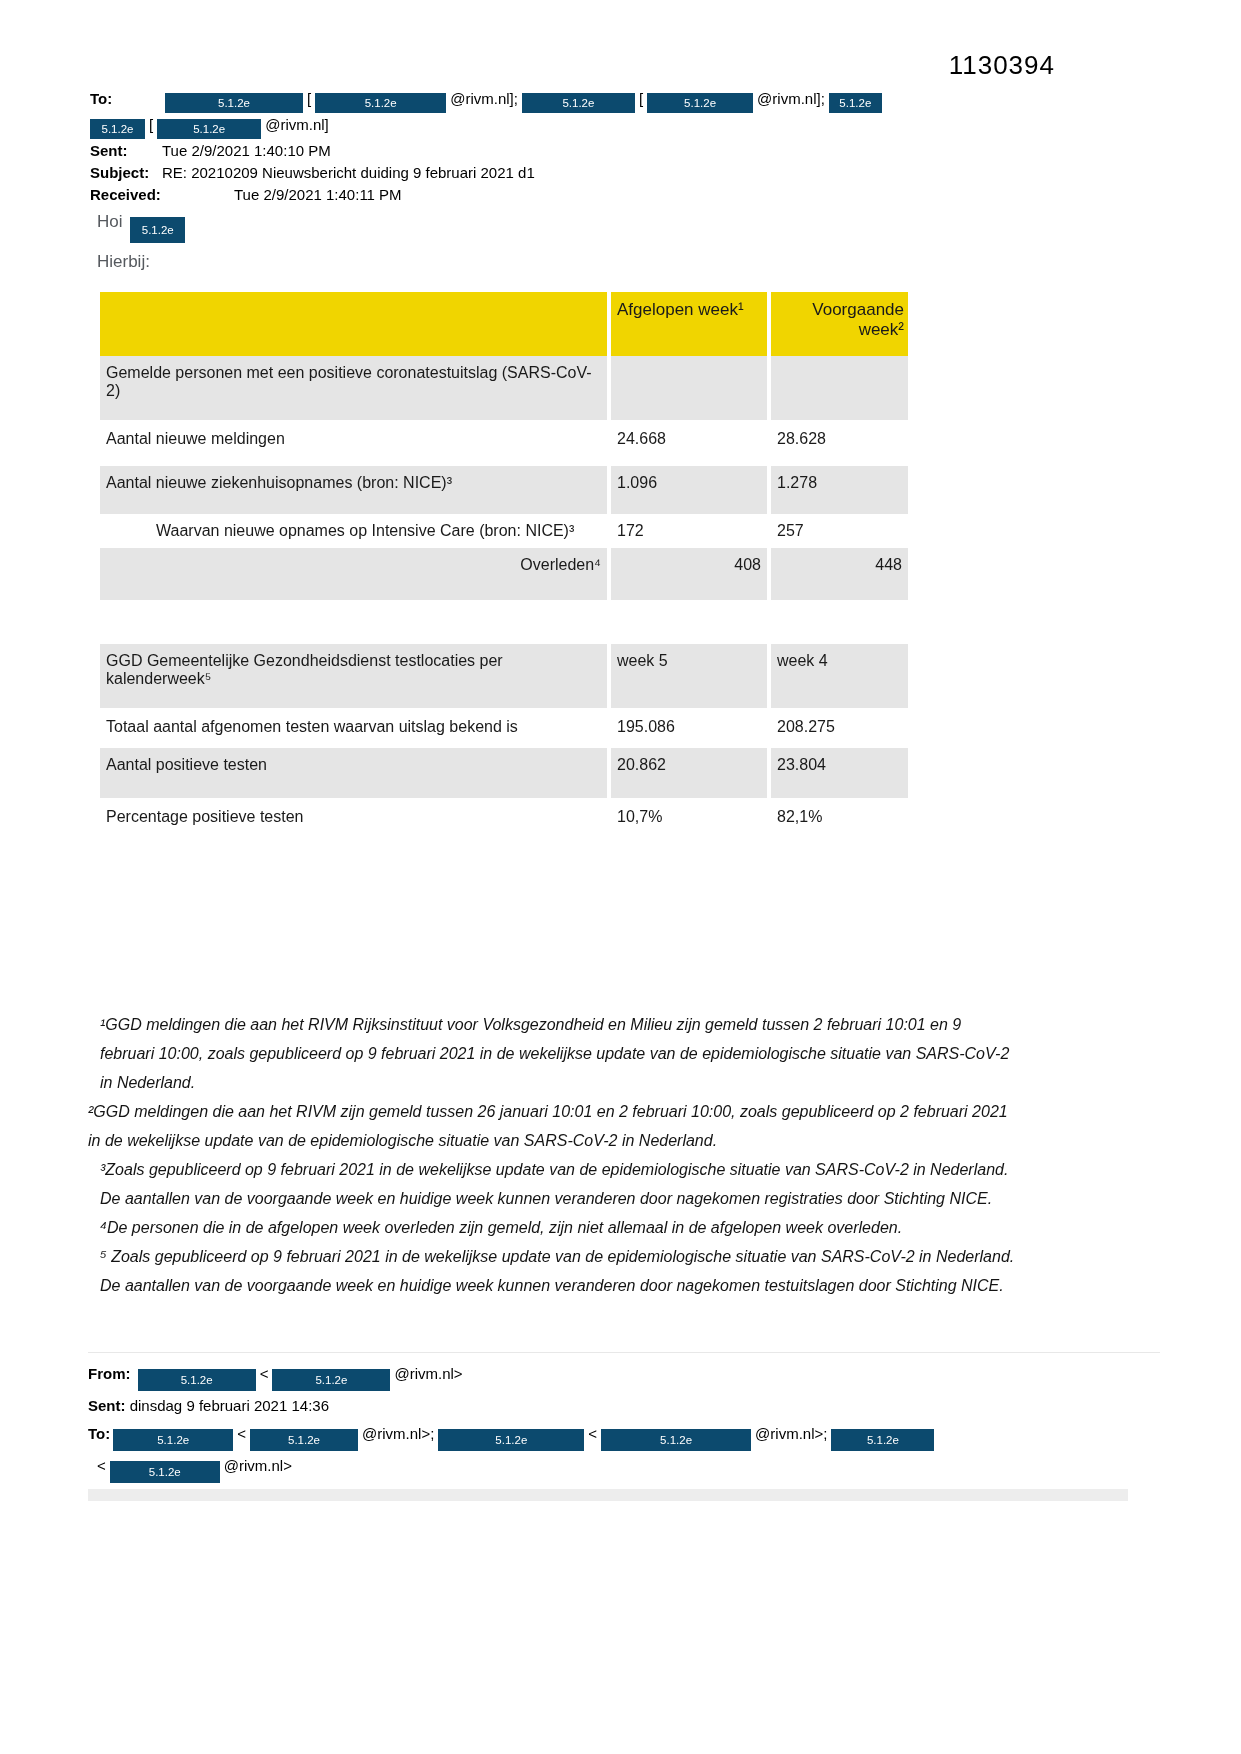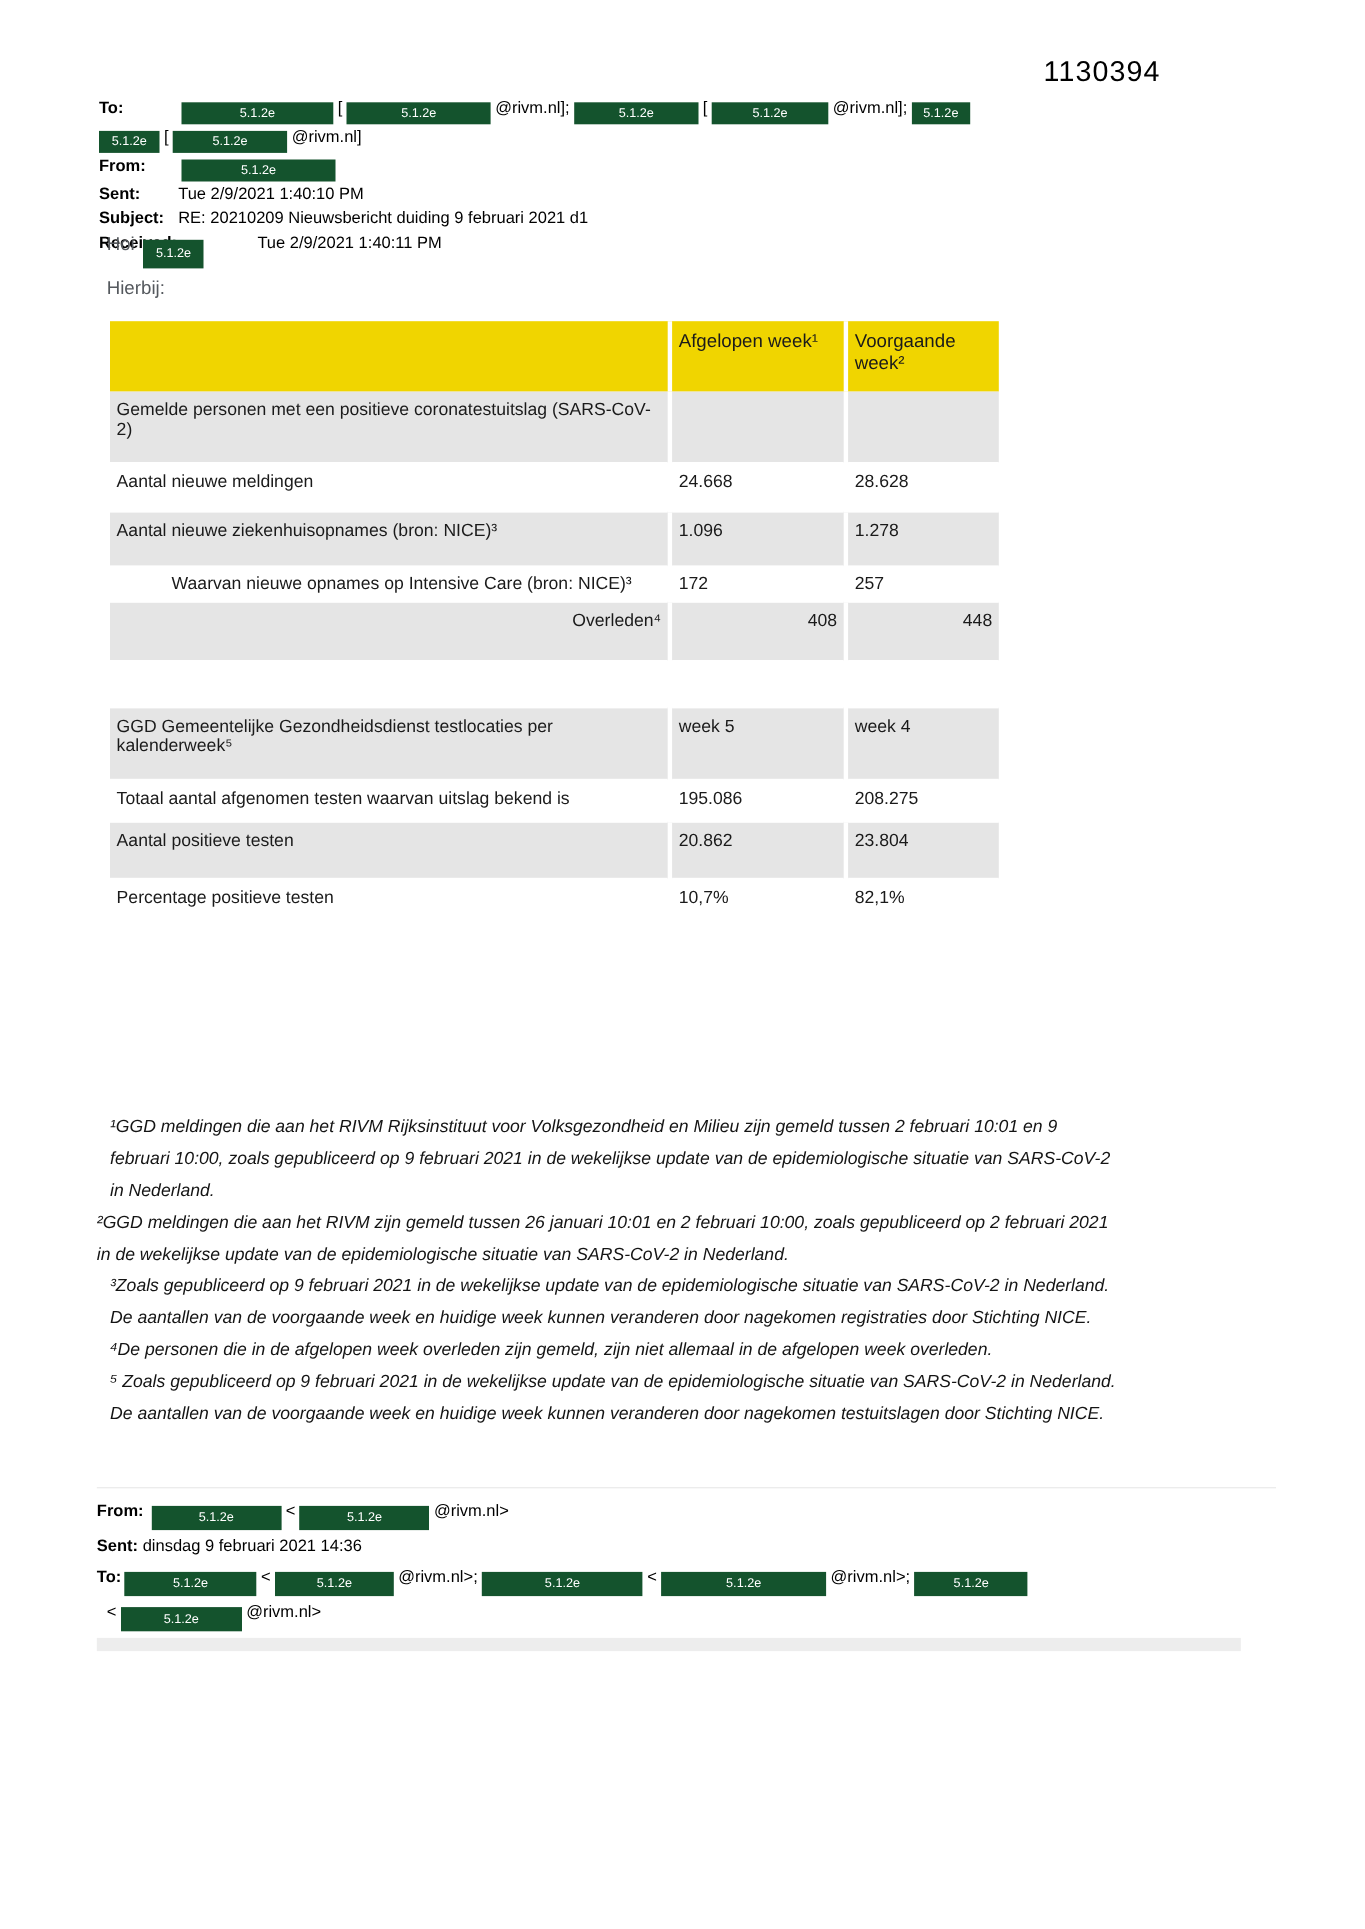--- a/index.html
+++ b/index.html
@@ -5,21 +5,21 @@
   html,body{margin:0;padding:0;background:#ffffff;}
   body{
     width:1241px;height:1754px;position:relative;
     font-family:"Liberation Sans","DejaVu Sans",sans-serif;
     color:#000;
   }
   .doc-number{position:absolute;top:50px;right:186px;font-size:26px;letter-spacing:1px;color:#000;}
 
   
   .redact{
-    display:inline-block;background:#14532d;color:#fff;
+    display:inline-block;background:#0c4a6e;color:#fff;
     font-size:11.5px;text-align:center;vertical-align:-3px;
     height:20px;line-height:20px;margin:0 3px;
   }
   
   .email-header{position:absolute;left:90px;top:88px;font-size:15px;line-height:21px;}
   .hline{white-space:nowrap;margin-bottom:1px;}
   .hlabel{font-weight:bold;display:inline-block;width:72px;}
   .plain{padding:0 1px;}
   .recv-val{margin-left:72px;}
 
@@ -36,21 +36,21 @@
   }
   .datatable th,.datatable td{vertical-align:top;text-align:left;}
   .c-label{width:497px;}
   .v1{width:146px;}
   .v2{width:127px;}
   .datatable th{
     background:#F0D500;height:56px;padding:8px 4px 0 6px;
     font-weight:normal;font-size:17px;
   }
   .datatable th.v1{border-left:4px solid #fff;}
-  .datatable th.v2{border-left:4px solid #fff;text-align:left;}
+  .datatable th.v2{border-left:4px solid #fff;text-align:right;}
   .datatable td{padding:8px 6px 20px 6px;font-size:16px;border-bottom:2px solid #fff;}
   .datatable td.v1,.datatable td.v2{border-left:4px solid #fff;}
   .r-yellow td{background:#e5e5e5;}
   .r-white td{background:#ffffff;}
   tr.r1 td{padding-bottom:16px;}
   tr.r2 td{padding-bottom:22px;}
   tr.r3 td{padding-top:6px;padding-bottom:6px;}
   tr.r3 td.c-label{padding-left:56px;}
   tr.r4 td{padding-bottom:26px;text-align:right;}
   tr.r-spacer td{height:40px;background:#fff;padding:0;}
@@ -82,23 +82,20 @@
 <body>
 
 <div class="doc-number">1130394</div>
 
 <div class="email-header">
   <div class="hline">
     <span class="hlabel">To:</span><span class="redact" style="width:138px">5.1.2e</span><span class="plain">[</span><span class="redact" style="width:131px">5.1.2e</span><span class="plain">@rivm.nl];</span><span class="redact" style="width:113px">5.1.2e</span><span class="plain">[</span><span class="redact" style="width:106px">5.1.2e</span><span class="plain">@rivm.nl];</span><span class="redact" style="width:53px">5.1.2e</span>
   </div>
   <div class="hline">
     <span class="redact" style="width:55px;margin-left:0">5.1.2e</span><span class="plain">[</span><span class="redact" style="width:104px">5.1.2e</span><span class="plain">@rivm.nl]</span>
-  </div>
-  <div class="hline">
-    <span class="hlabel">From:</span><span class="redact" style="width:140px">5.1.2e</span>
   </div>
   <div class="hline">
     <span class="hlabel">Sent:</span><span>Tue 2/9/2021 1:40:10 PM</span>
   </div>
   <div class="hline">
     <span class="hlabel">Subject:</span><span>RE: 20210209 Nieuwsbericht duiding 9 februari 2021 d1</span>
   </div>
   <div class="hline">
     <span class="hlabel">Received:</span><span class="recv-val">Tue 2/9/2021 1:40:11 PM</span>
   </div>

